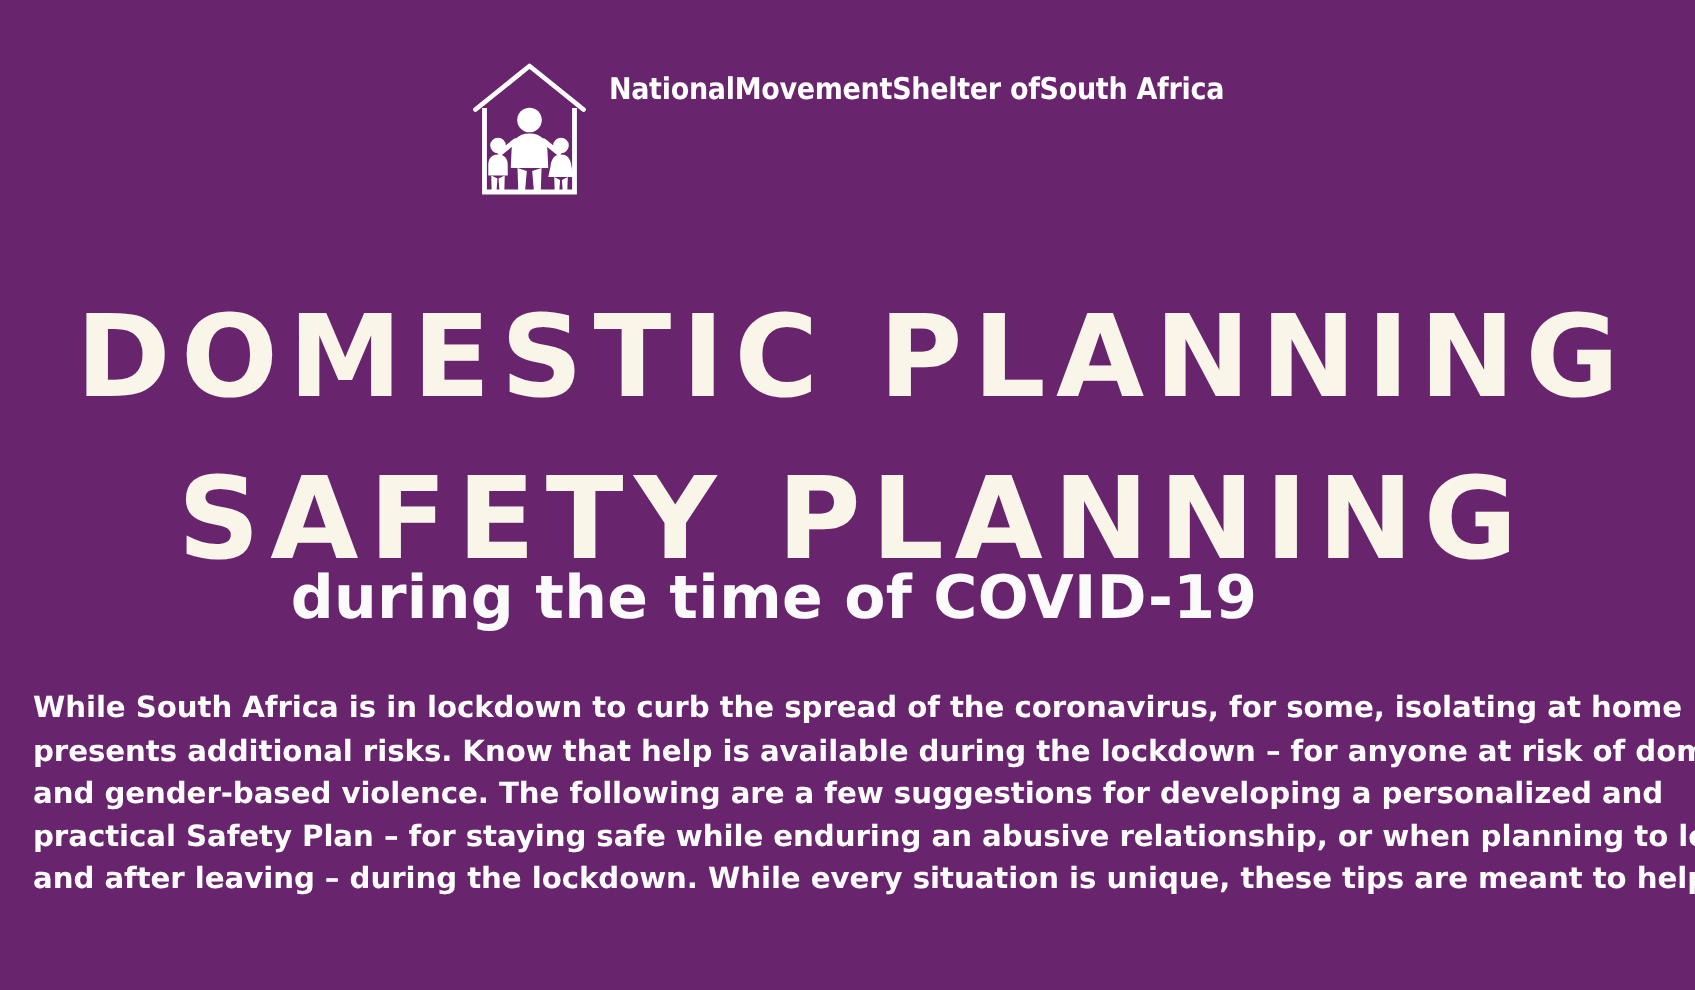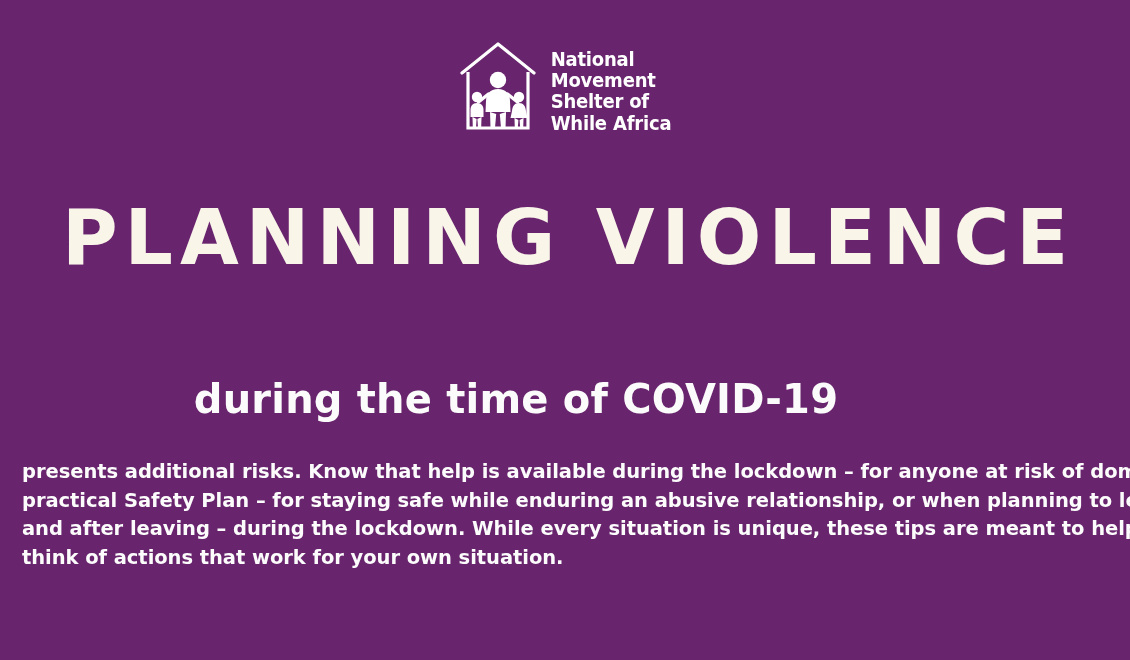--- a/index.html
+++ b/index.html
@@ -35,21 +35,21 @@
     gap: 14px;
   }
   .logo-mark {
     width: 78px;
     height: 92px;
     flex: 0 0 auto;
     display: block;
   }
   .logo-wordmark {
     display: flex;
-    flex-direction: column;
+    flex-direction: row;
     justify-content: flex-start;
     padding-top: 9px;
   }
   .logo-wordmark span {
     display: block;
     color: #ffffff;
     font-family: "Liberation Sans Narrow", "DejaVu Sans Condensed", "Liberation Sans", sans-serif;
     font-weight: 700;
     font-size: 20px;
     line-height: 1.06;
@@ -139,30 +139,32 @@
       <circle cx="60" cy="57" r="5.2" fill="#ffffff"></circle>
       <path d="M60 63 C55.5 63 53.5 66 53 71 L51.5 78 L68.5 78 L67 71 C66.5 66 64.5 63 60 63 Z" fill="#ffffff"></path>
       <path d="M55.5 78 L55.8 88 L58.8 88 L59.4 80 Z" fill="#ffffff"></path>
       <path d="M64.5 78 L64.2 88 L61.2 88 L60.6 80 Z" fill="#ffffff"></path>
     </svg>
 
     <div class="logo-wordmark">
       <span>National</span>
       <span>Movement</span>
       <span>Shelter of</span>
-      <span>While Africa</span>
+      <span>South Africa</span>
     </div>
   </div>
 
   <h1 class="headline">
-    <span class="headline-line">PLANNING VIOLENCE</span>
+    <span class="headline-line">DOMESTIC PLANNING</span>
+    <span class="headline-line">SAFETY PLANNING</span>
   </h1>
 
   <div class="subtitle">during the time of COVID-19</div>
 
   <div class="body-copy">
+    <span class="body-line">While South Africa is in lockdown to curb the spread of the coronavirus, for some, isolating at home</span>
     <span class="body-line">presents additional risks. Know that help is available during the lockdown – for anyone at risk of domestic</span>
+    <span class="body-line">and gender-based violence.  The following are a few suggestions for developing a personalized and</span>
     <span class="body-line">practical Safety Plan – for staying safe while enduring an abusive relationship, or when planning to leave,</span>
     <span class="body-line">and after leaving – during the lockdown. While every situation is unique, these tips are meant to help you</span>
-    <span class="body-line">think of actions that work for your own situation.</span>
   </div>
 
 </div>
 
 </body></html>

